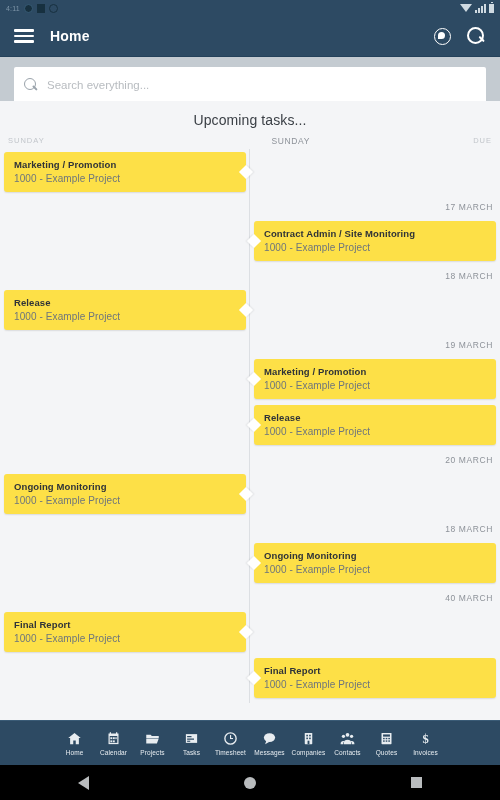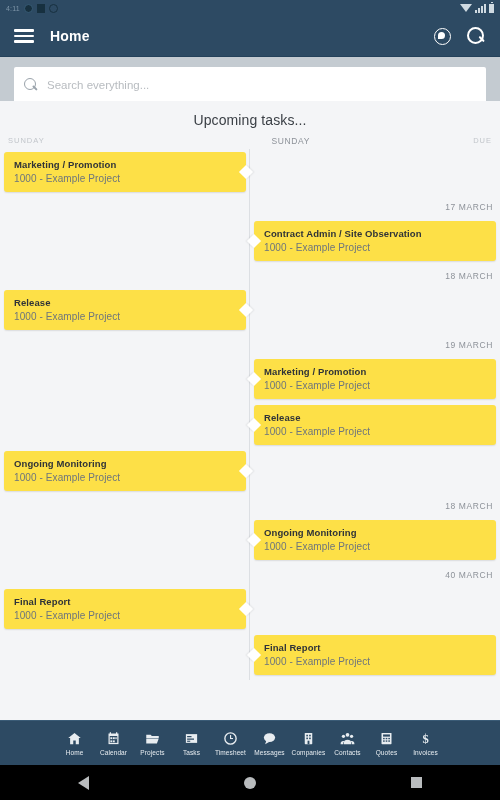--- a/index.html
+++ b/index.html
@@ -219,21 +219,21 @@
     <div class="timeline" id="timeline">
         <div class="card-wrap side-left">
           <div class="card">
             <div class="ttl">Marketing / Promotion</div>
             <div class="sub">1000 - Example Project</div>
           </div>
         </div>
         <div class="daylabel"><span>17 MARCH</span></div>
         <div class="card-wrap side-right">
           <div class="card">
-            <div class="ttl">Contract Admin / Site Observation</div>
+            <div class="ttl">Contract Admin / Site Monitoring</div>
             <div class="sub">1000 - Example Project</div>
           </div>
         </div>
         <div class="daylabel"><span>18 MARCH</span></div>
         <div class="card-wrap side-left">
           <div class="card">
             <div class="ttl">Release</div>
             <div class="sub">1000 - Example Project</div>
           </div>
         </div>
@@ -243,20 +243,21 @@
             <div class="ttl">Marketing / Promotion</div>
             <div class="sub">1000 - Example Project</div>
           </div>
         </div>
         <div class="card-wrap side-right">
           <div class="card">
             <div class="ttl">Release</div>
             <div class="sub">1000 - Example Project</div>
           </div>
         </div>
+        <div class="daylabel"><span>20 MARCH</span></div>
         <div class="card-wrap side-left">
           <div class="card">
             <div class="ttl">Ongoing Monitoring</div>
             <div class="sub">1000 - Example Project</div>
           </div>
         </div>
         <div class="daylabel"><span>18 MARCH</span></div>
         <div class="card-wrap side-right">
           <div class="card">
             <div class="ttl">Ongoing Monitoring</div>

